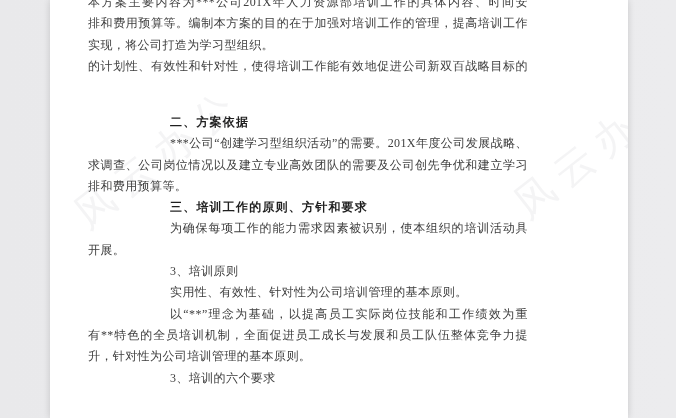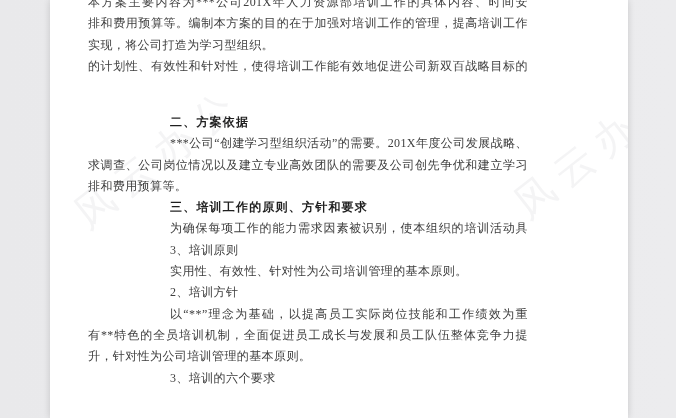--- a/index.html
+++ b/index.html
@@ -86,23 +86,23 @@
       <div class="line full">的计划性、有效性和针对性，使得培训工作能有效地促进公司新双百战略目标的</div>
 
       <div class="spacer"></div>
 
       <div class="line heading indent">二、方案依据</div>
       <div class="line indent full">***公司“创建学习型组织活动”的需要。201X年度公司发展战略、培训需</div>
       <div class="line full">求调查、公司岗位情况以及建立专业高效团队的需要及公司创先争优和建立学习</div>
       <div class="line">排和费用预算等。</div>
       <div class="line heading indent">三、培训工作的原则、方针和要求</div>
       <div class="line indent full">为确保每项工作的能力需求因素被识别，使本组织的培训活动具有明确的行</div>
+      <div class="line">开展。</div>
       <div class="line indent">3、培训原则</div>
       <div class="line indent">实用性、有效性、针对性为公司培训管理的基本原则。</div>
-      <div class="line indent">2、培训方针</div>
       <div class="line indent full">以“**”理念为基础，以提高员工实际岗位技能和工作绩效为重点，建立具</div>
       <div class="line full">有**特色的全员培训机制，全面促进员工成长与发展和员工队伍整体竞争力提</div>
       <div class="line">升，针对性为公司培训管理的基本原则。</div>
       <div class="line indent">3、培训的六个要求</div>
     </div>
 
   </div>
 </div>
 
 </body></html>

